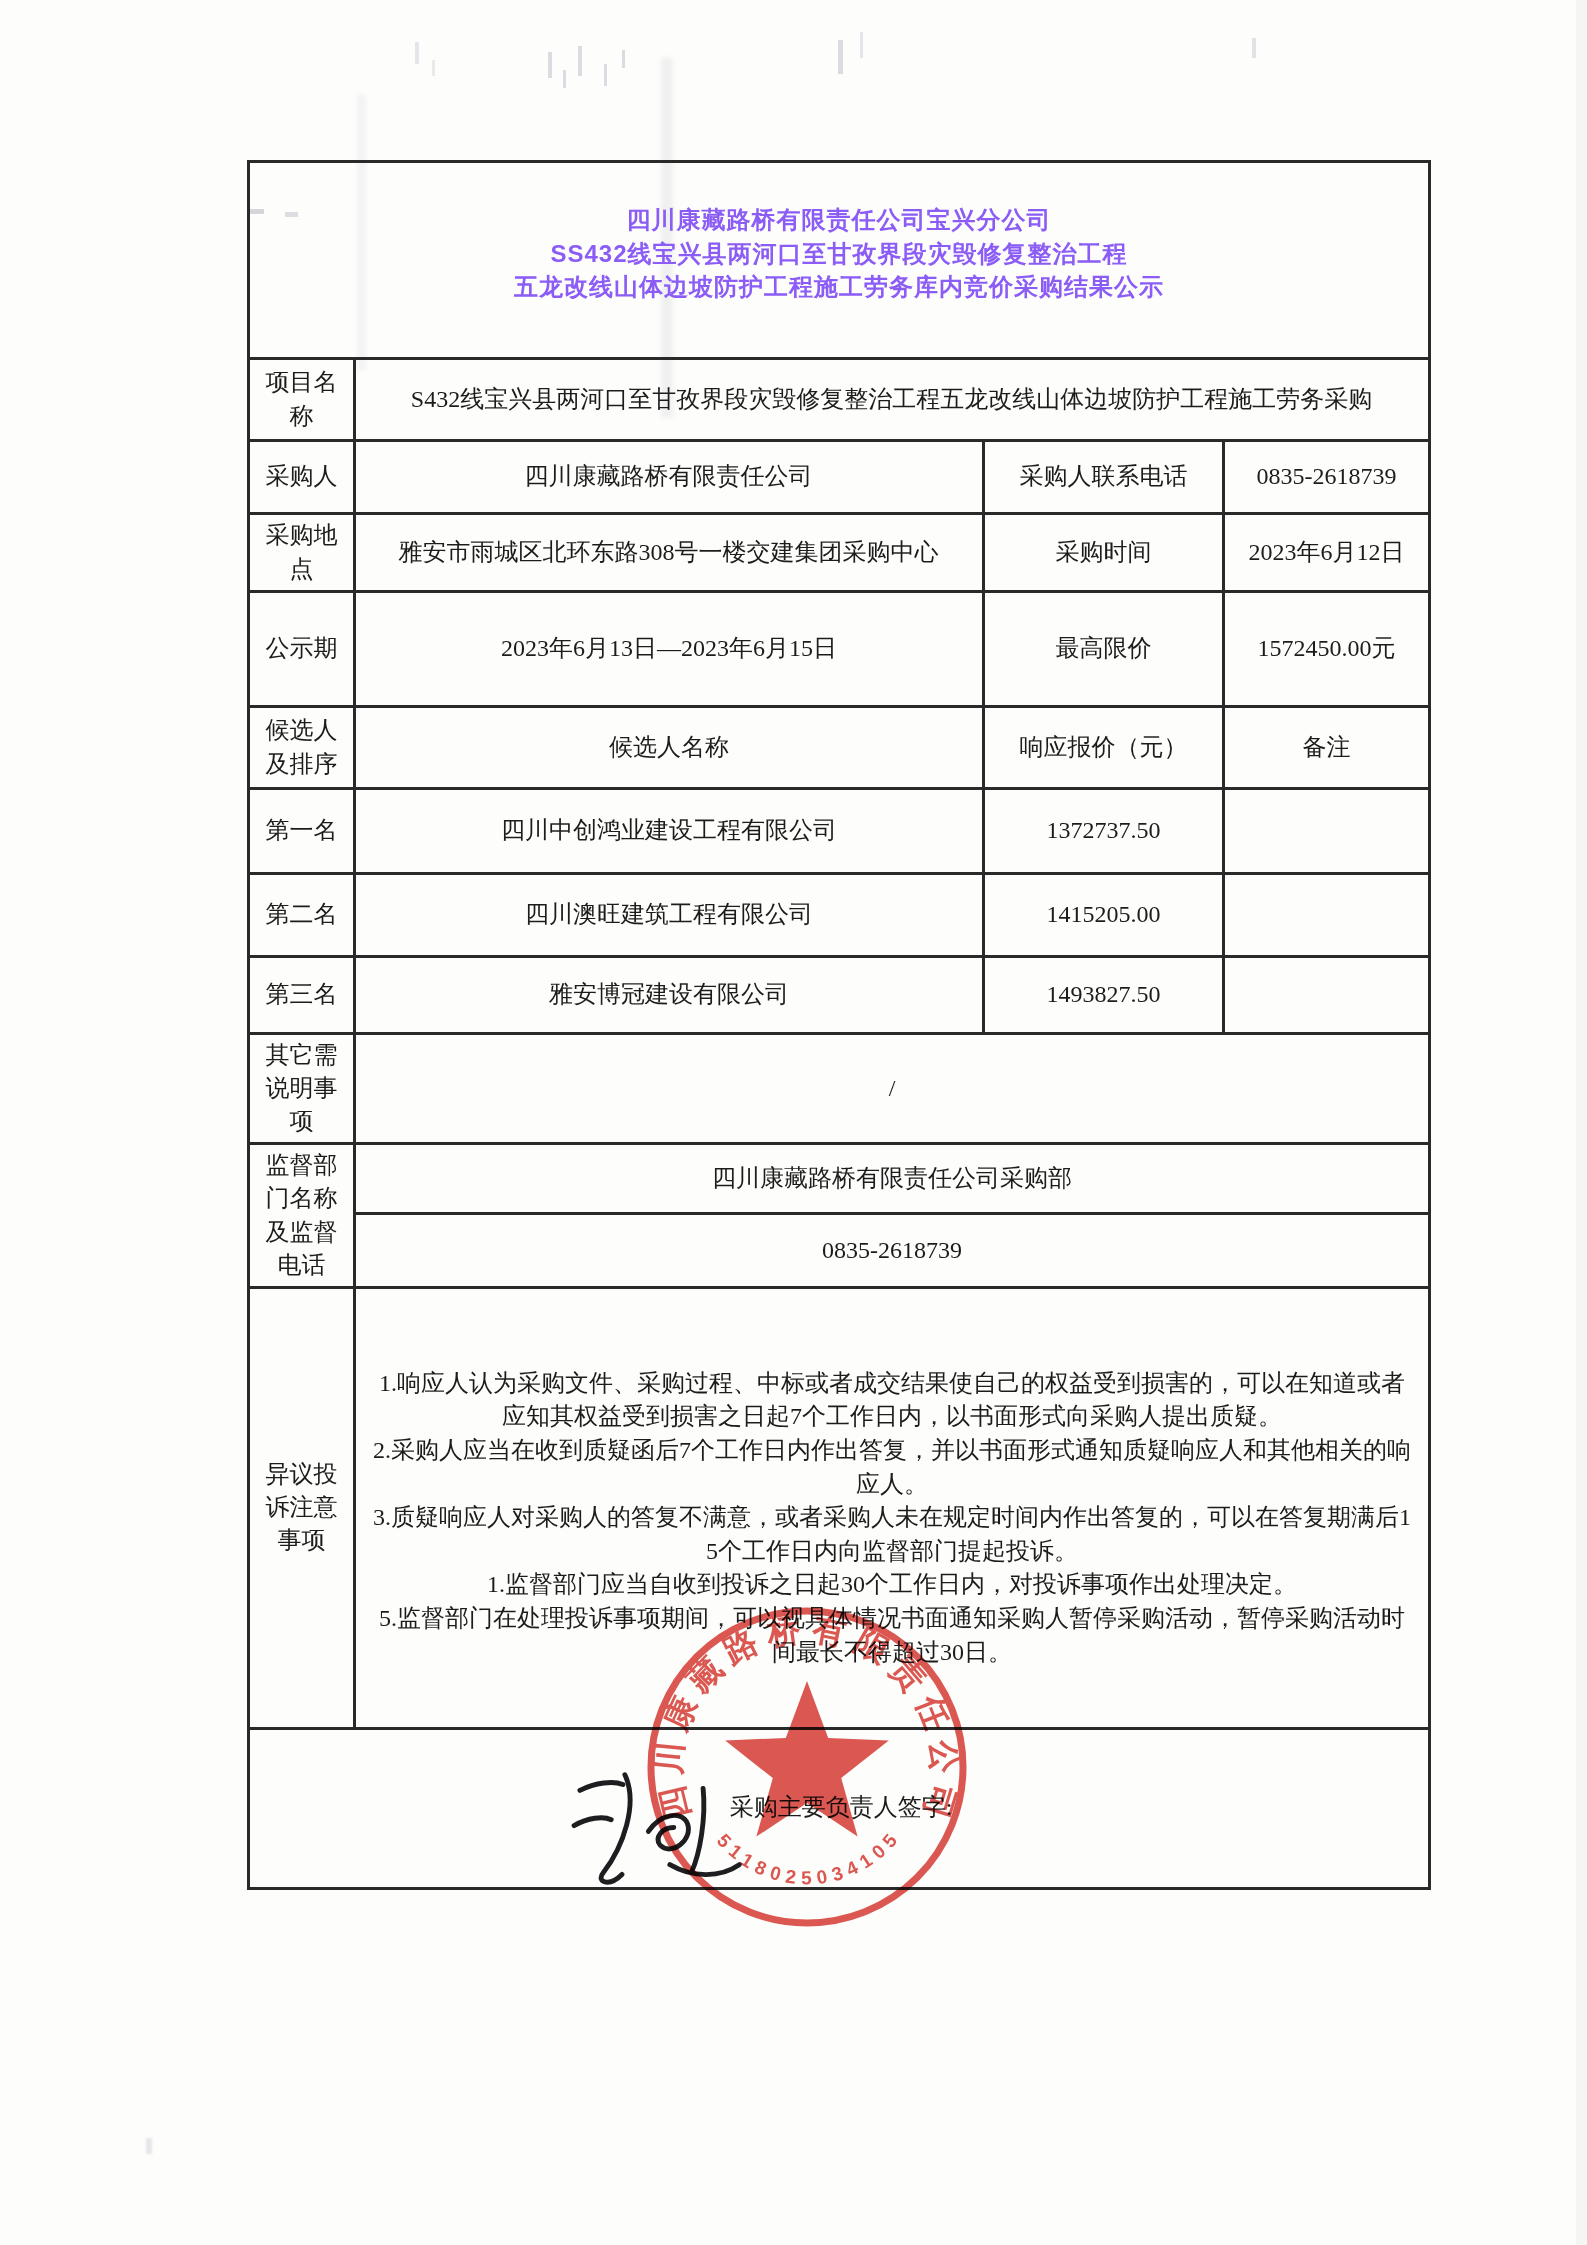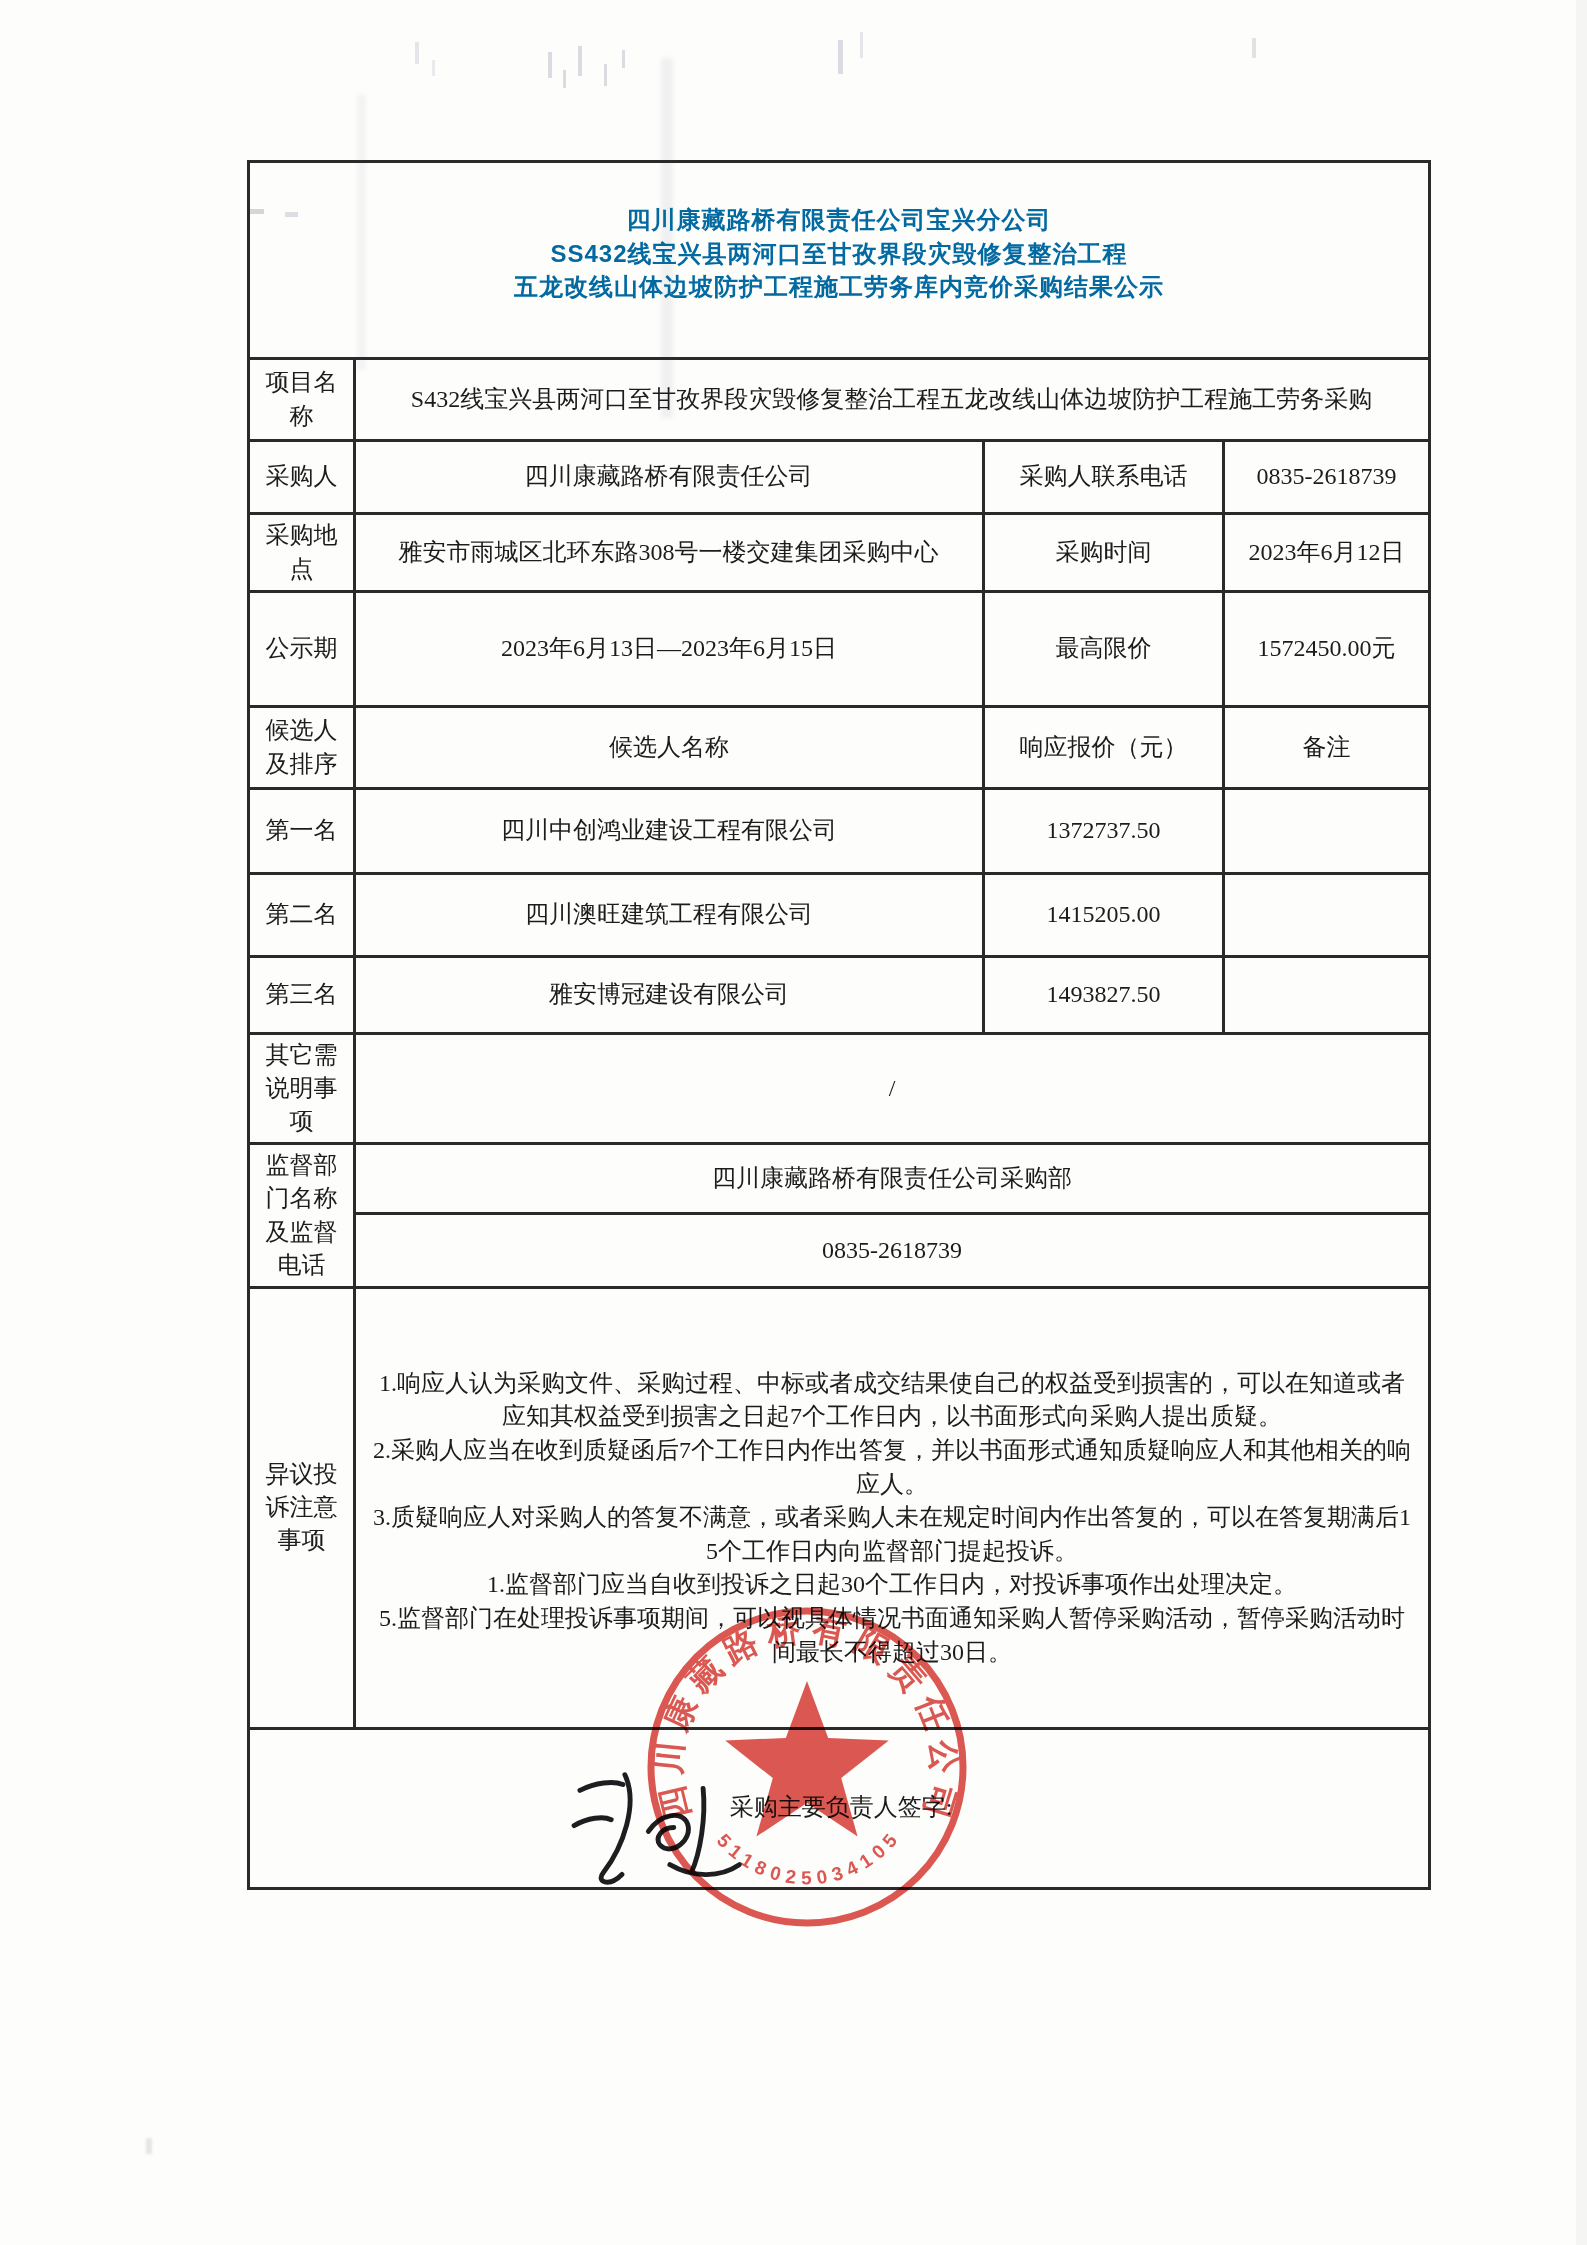--- a/index.html
+++ b/index.html
@@ -28,21 +28,21 @@
     overflow:hidden;
   }
   .title-cell{
     vertical-align:top !important;
     padding-top:40px !important;
     font-family:"Liberation Sans","DejaVu Sans",sans-serif;
     font-weight:700;
     font-size:31px;
     line-height:46px;
     letter-spacing:1px;
-    color:#0369a1;
+    color:#8b5cf6;
   }
   .lab{padding:4px 14px !important;line-height:1.38 !important;}
   .val-left{text-align:center;padding-left:9px !important;}
   .complaint-cell{
     text-align:left;
     vertical-align:top !important;
     padding:78px 14px 14px 14px !important;
     line-height:37px;
     word-break:break-all;
   }

